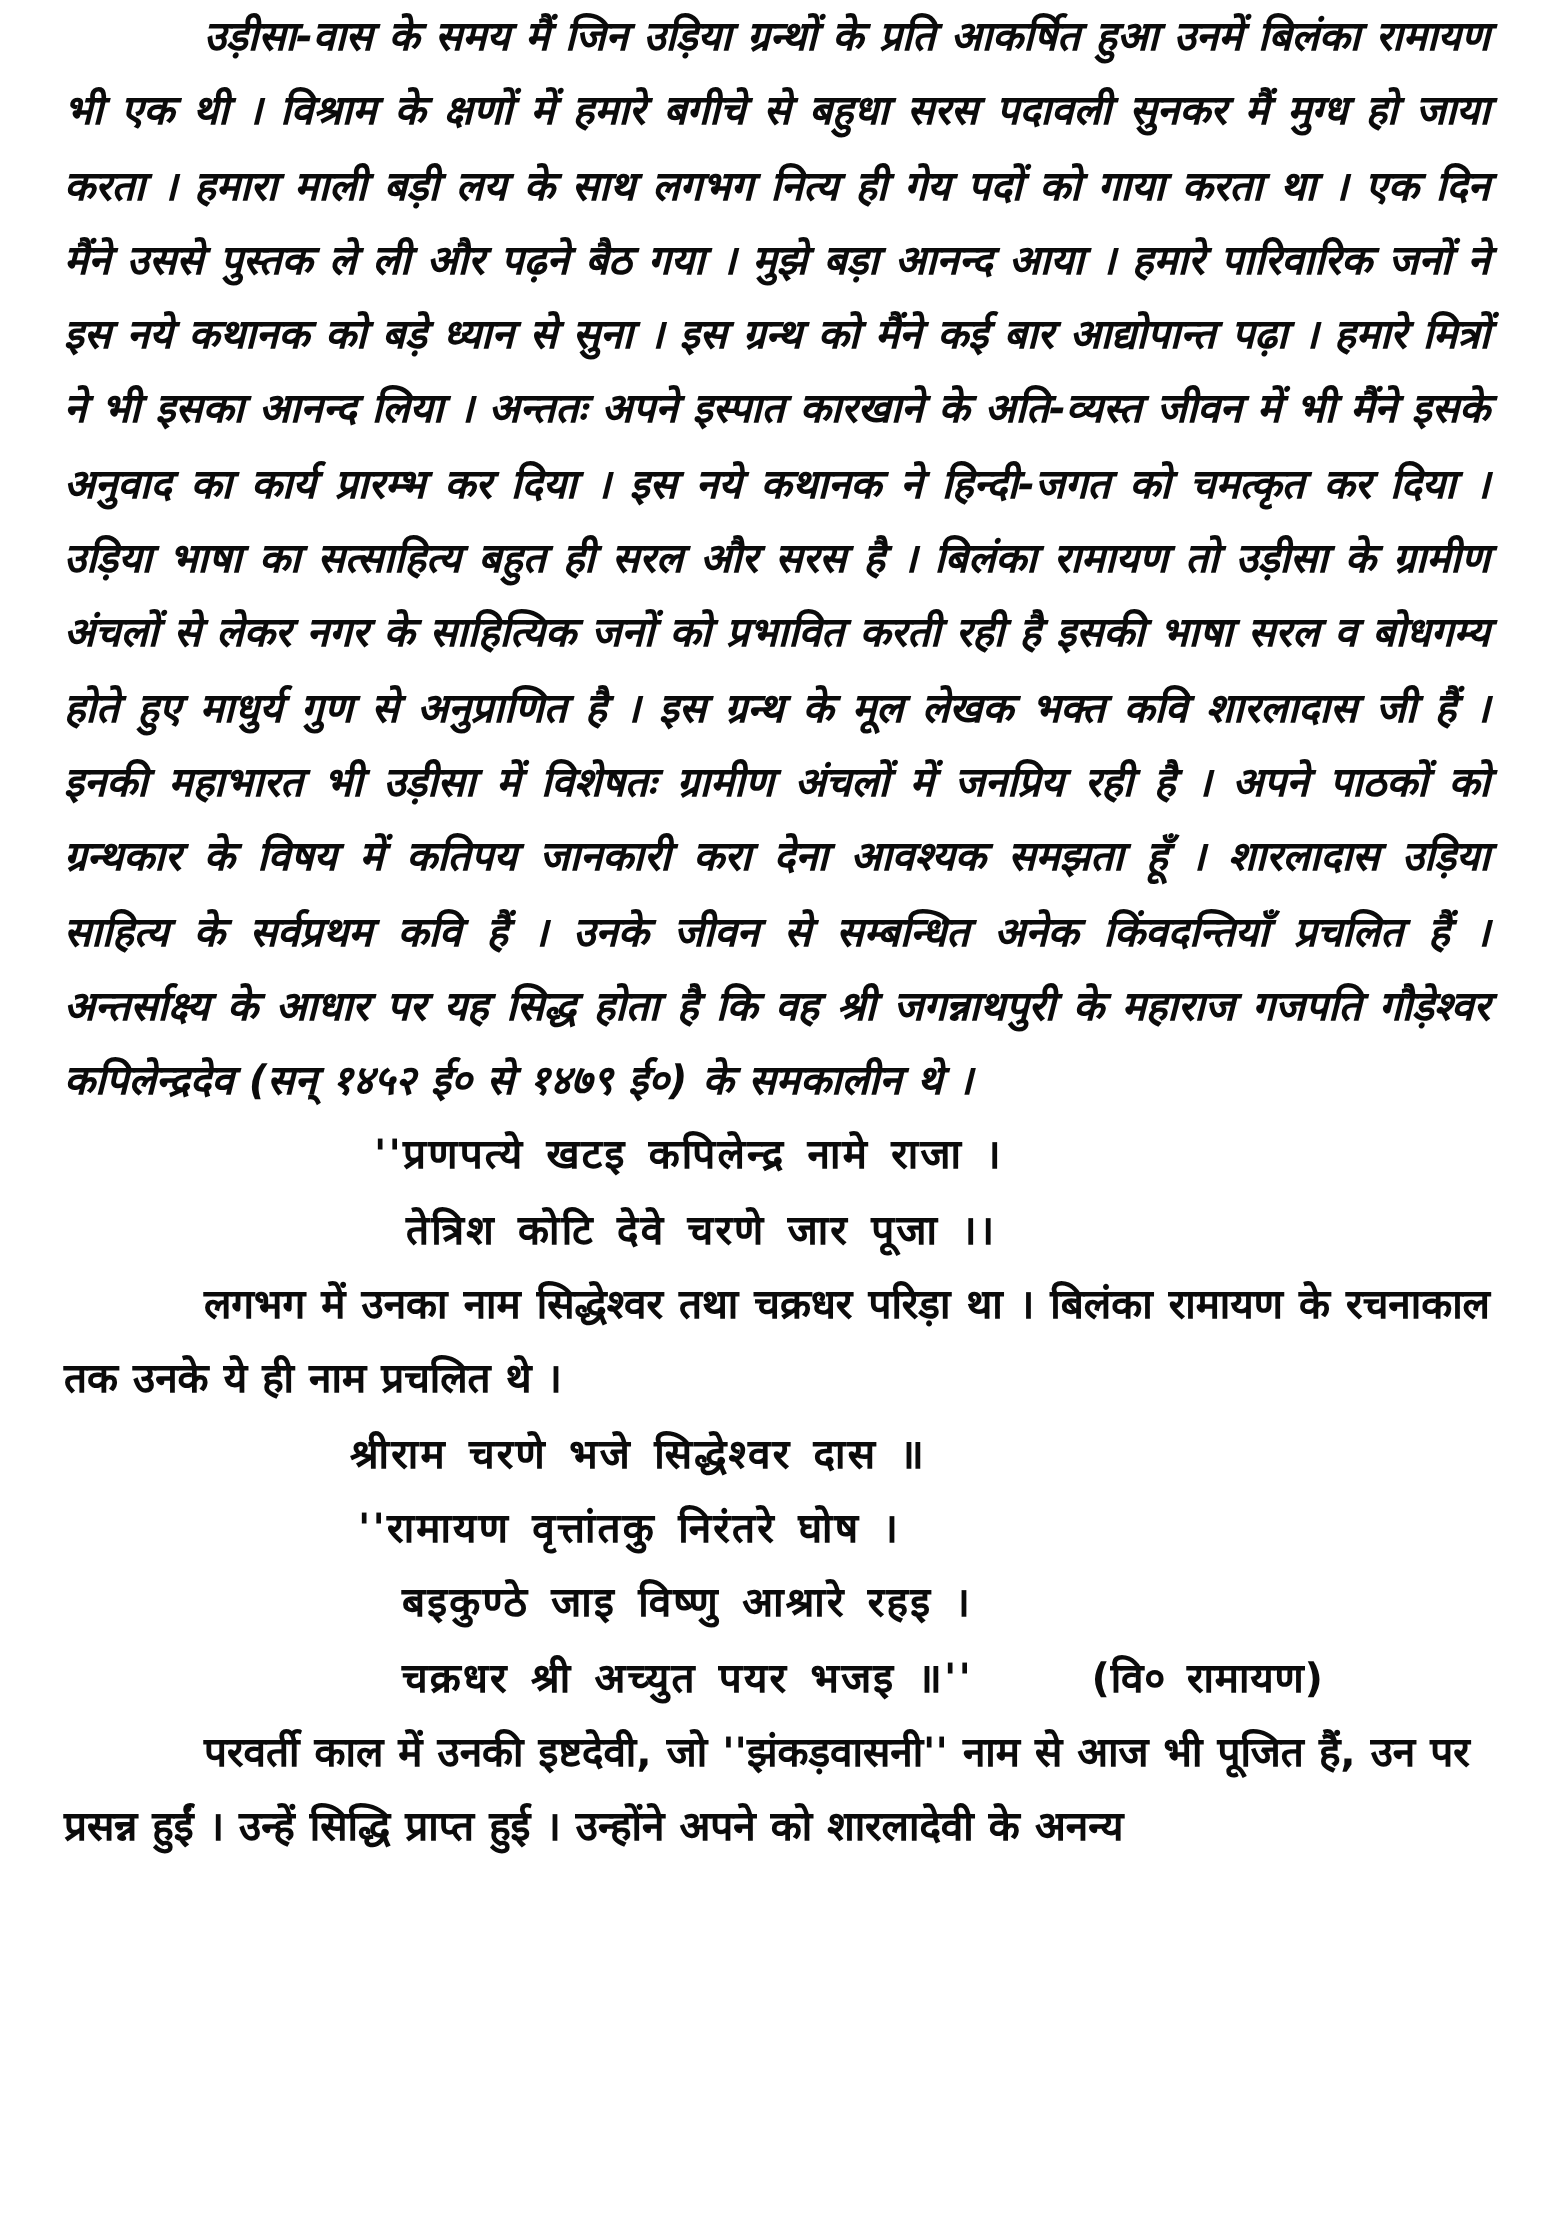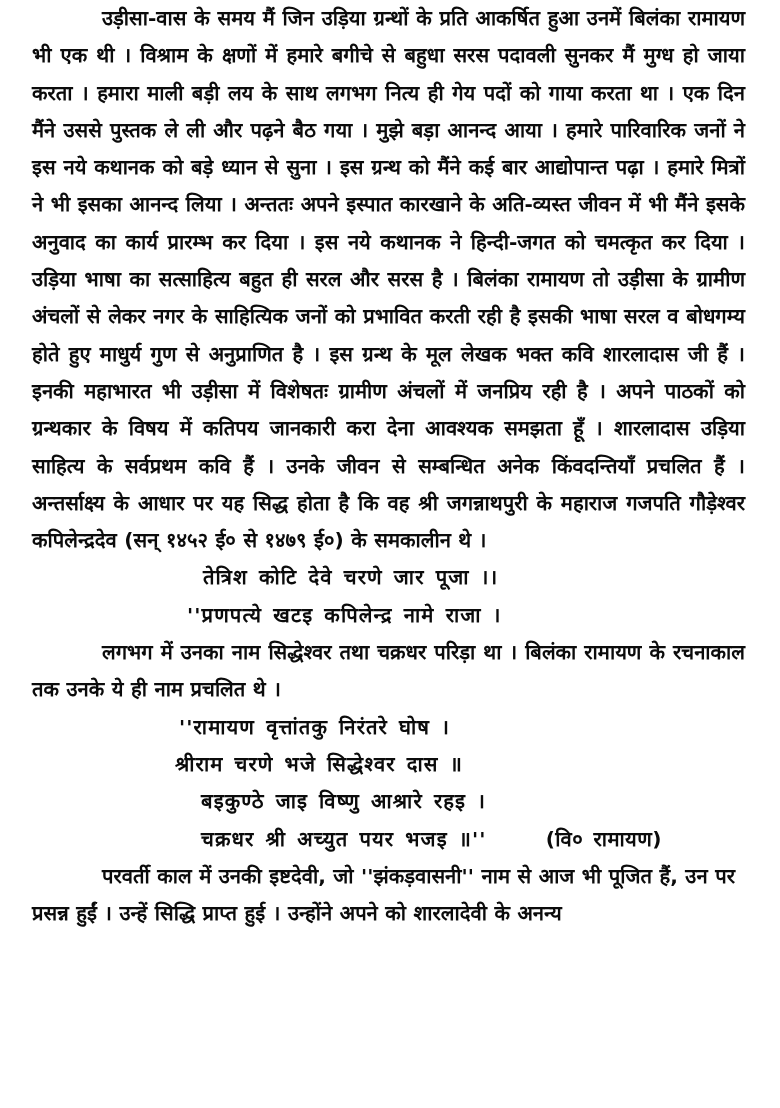--- a/index.html
+++ b/index.html
@@ -56,21 +56,21 @@
     word-spacing: 0.5px;
   }
   p.para.indent {
     text-indent: 70px;
   }
   p.para.last-left {
     text-align: left;
   }
 
   
-  .para-1 { margin-top: 62px; }
+  .para-1 { margin-top: 62px; font-style: italic; }
 
   
   .verse {
     margin: 0;
     padding: 0;
     list-style: none;
   }
   .verse .verse-line {
     font-size: 20.2px;
     line-height: 37.3px;
@@ -101,29 +101,29 @@
 <body>
 
 <div class="page">
 
 
   <div class="body-block">
 
     <p class="para indent para-1">उड़ीसा-वास के समय मैं जिन उड़िया ग्रन्थों के प्रति आकर्षित हुआ उनमें बिलंका रामायण भी एक थी । विश्राम के क्षणों में हमारे बगीचे से बहुधा सरस पदावली सुनकर मैं मुग्ध हो जाया करता । हमारा माली बड़ी लय के साथ लगभग नित्य ही गेय पदों को गाया करता था । एक दिन मैंने उससे पुस्तक ले ली और पढ़ने बैठ गया । मुझे बड़ा आनन्द आया । हमारे पारिवारिक जनों ने इस नये कथानक को बड़े ध्यान से सुना । इस ग्रन्थ को मैंने कई बार आद्योपान्त पढ़ा । हमारे मित्रों ने भी इसका आनन्द लिया । अन्ततः अपने इस्पात कारखाने के अति-व्यस्त जीवन में भी मैंने इसके अनुवाद का कार्य प्रारम्भ कर दिया । इस नये कथानक ने हिन्दी-जगत को चमत्कृत कर दिया । उड़िया भाषा का सत्साहित्य बहुत ही सरल और सरस है । बिलंका रामायण तो उड़ीसा के ग्रामीण अंचलों से लेकर नगर के साहित्यिक जनों को प्रभावित करती रही है इसकी भाषा सरल व बोधगम्य होते हुए माधुर्य गुण से अनुप्राणित है । इस ग्रन्थ के मूल लेखक भक्त कवि शारलादास जी हैं । इनकी महाभारत भी उड़ीसा में विशेषतः ग्रामीण अंचलों में जनप्रिय रही है । अपने पाठकों को ग्रन्थकार के विषय में कतिपय जानकारी करा देना आवश्यक समझता हूँ । शारलादास उड़िया साहित्य के सर्वप्रथम कवि हैं । उनके जीवन से सम्बन्धित अनेक किंवदन्तियाँ प्रचलित हैं । अन्तर्साक्ष्य के आधार पर यह सिद्ध होता है कि वह श्री जगन्नाथपुरी के महाराज गजपति गौड़ेश्वर कपिलेन्द्रदेव (सन् १४५२ ई० से १४७९ ई०) के समकालीन थे ।</p>
 
     <div class="verse verse-1">
+      <div class="verse-line vl-1">''प्रणपत्ये खटइ कपिलेन्द्र नामे राजा ।</div>
       <div class="verse-line vl-2">तेत्रिश कोटि देवे चरणे जार पूजा ।।</div>
-      <div class="verse-line vl-1">''प्रणपत्ये खटइ कपिलेन्द्र नामे राजा ।</div>
     </div>
 
     <p class="para indent">लगभग में उनका नाम सिद्धेश्वर तथा चक्रधर परिड़ा था । बिलंका रामायण के रचनाकाल तक उनके ये ही नाम प्रचलित थे ।</p>
 
     <div class="verse verse-2">
+      <div class="verse-line vl-2">श्रीराम चरणे भजे सिद्धेश्वर दास ॥</div>
       <div class="verse-line vl-1">''रामायण वृत्तांतकु निरंतरे घोष ।</div>
-      <div class="verse-line vl-2">श्रीराम चरणे भजे सिद्धेश्वर दास ॥</div>
       <div class="verse-line vl-3">बइकुण्ठे जाइ विष्णु आश्रारे रहइ ।</div>
       <div class="verse-line vl-4">
         <span>चक्रधर श्री अच्युत पयर भजइ ॥''</span>
         <span class="verse-source">(वि० रामायण)</span>
       </div>
     </div>
 
     <p class="para indent last-left">परवर्ती काल में उनकी इष्टदेवी, जो ''झंकड़वासनी'' नाम से आज भी पूजित हैं, उन पर प्रसन्न हुईं । उन्हें सिद्धि प्राप्त हुई । उन्होंने अपने को शारलादेवी के अनन्य</p>
 
   </div>

